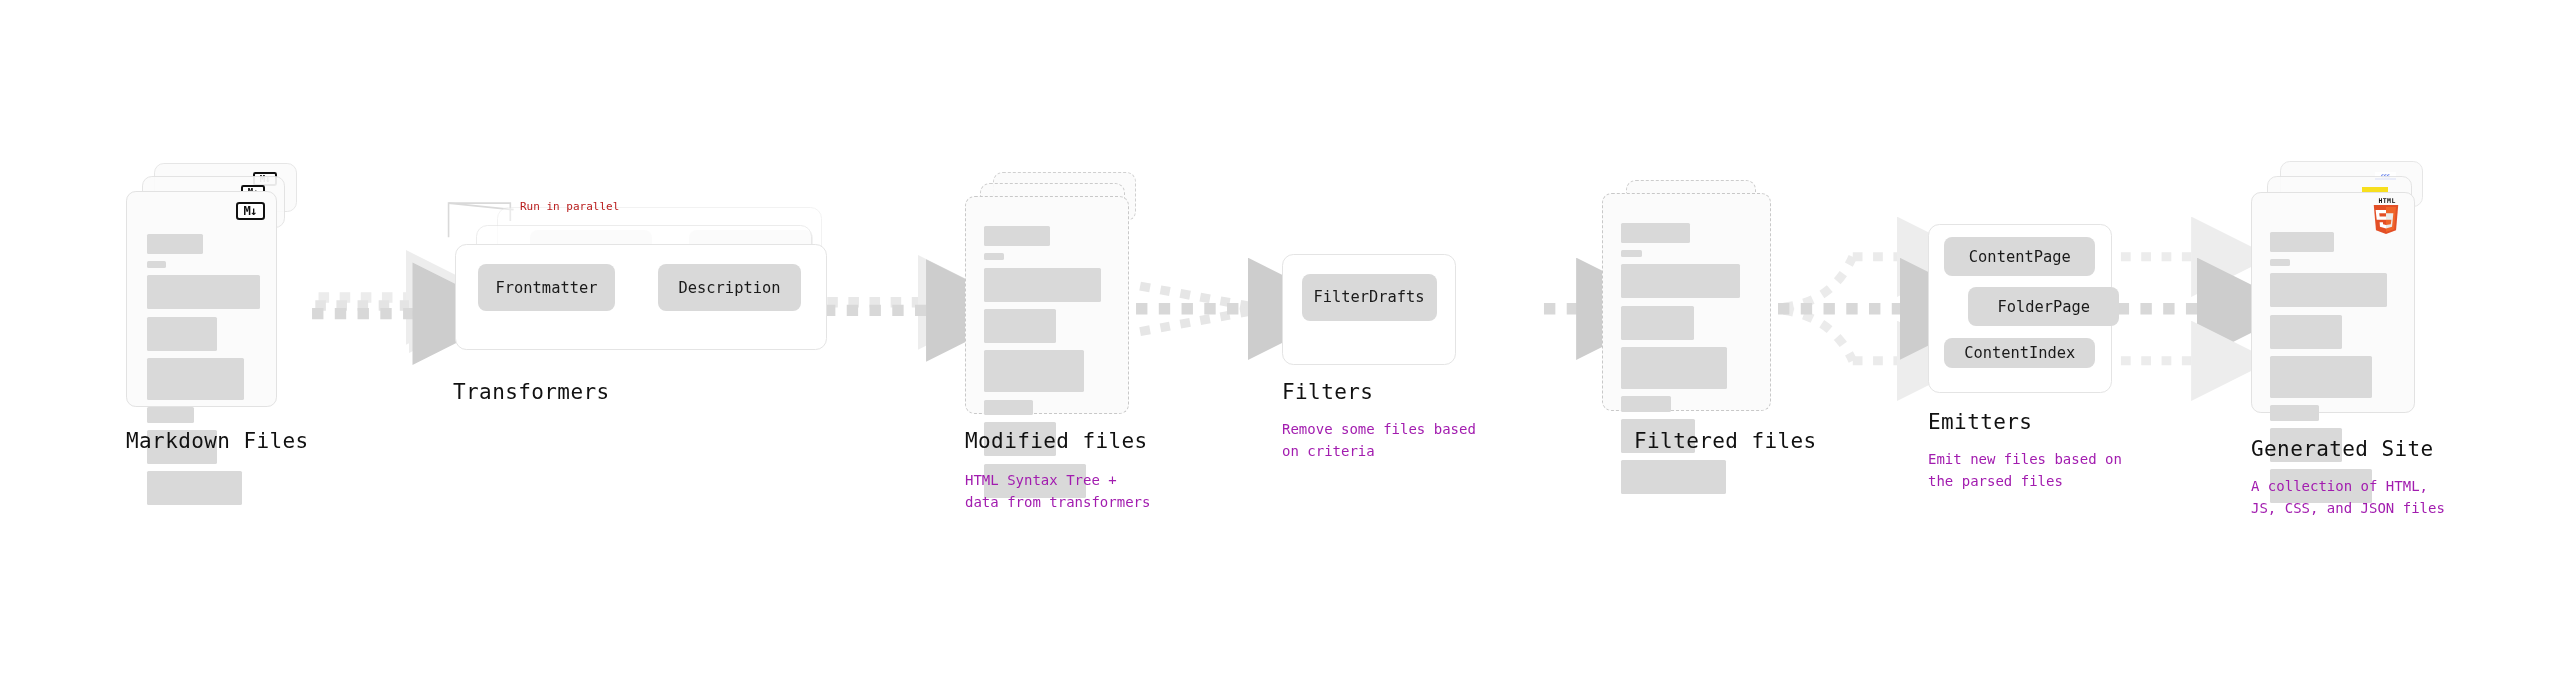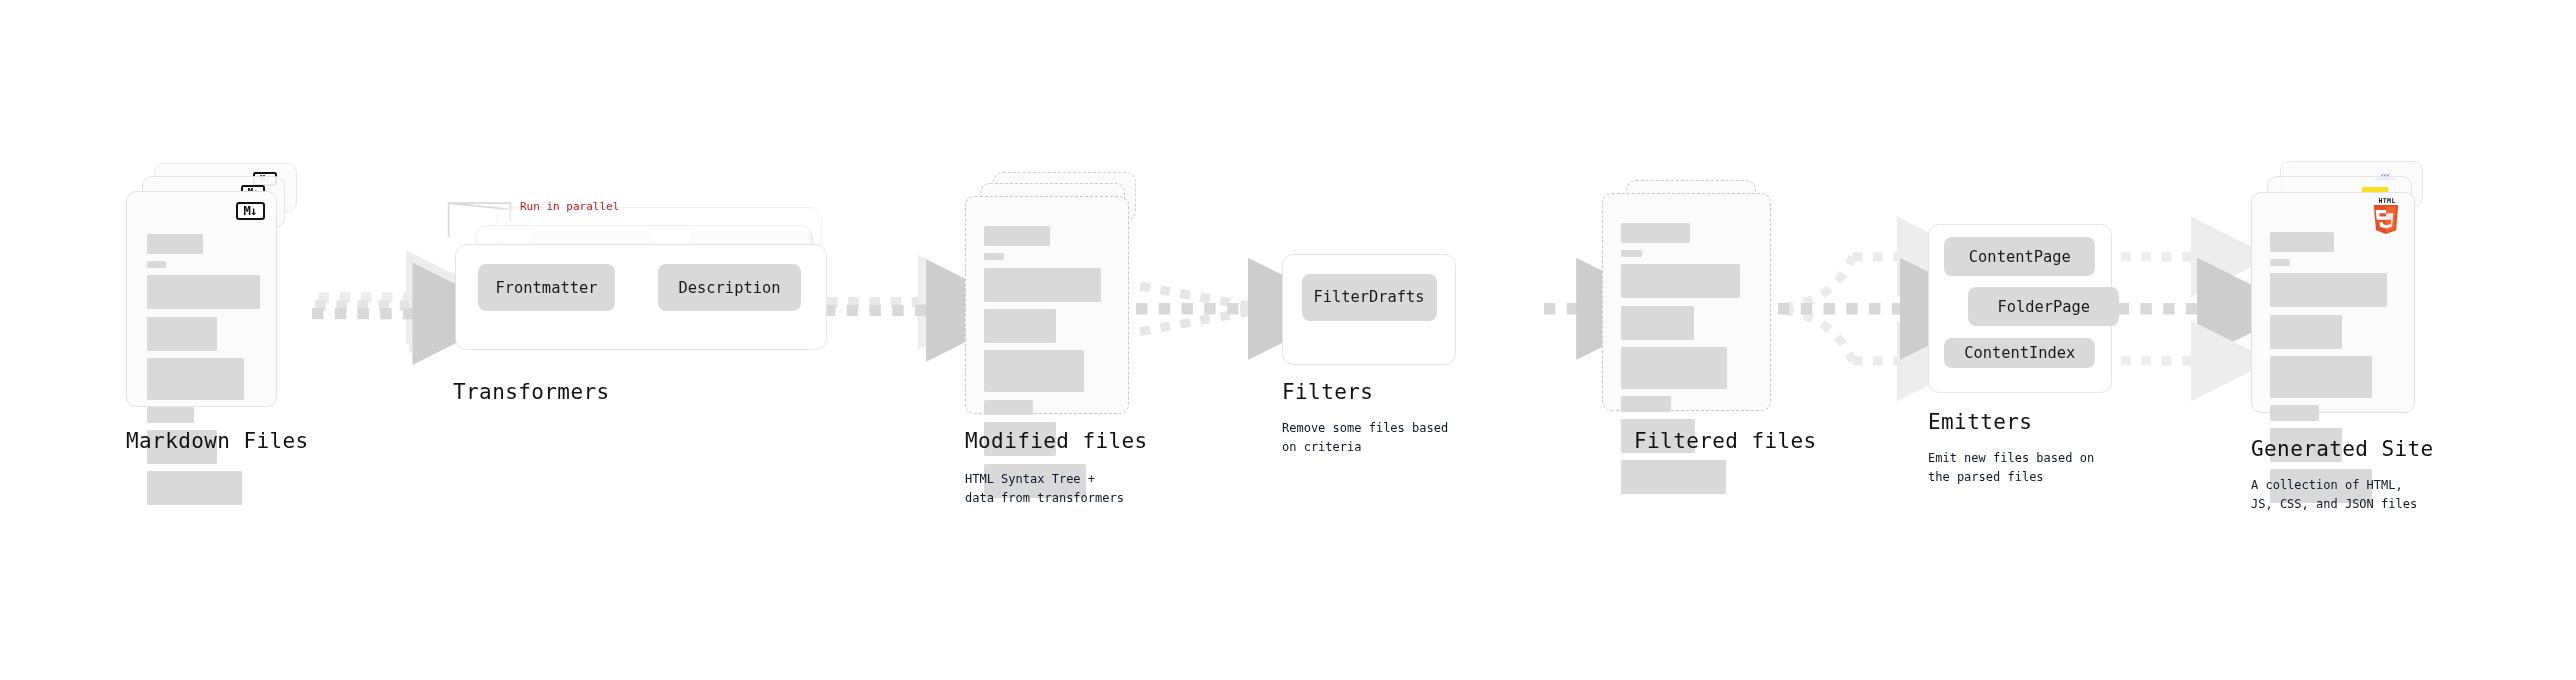--- a/index.html
+++ b/index.html
@@ -116,23 +116,23 @@
   
   .caption-title {
     position: absolute;
     font-size: 21px;
     color: #111111;
     white-space: nowrap;
     letter-spacing: 0.4px;
   }
   .caption-sub {
     position: absolute;
-    font-size: 12px;
+    font-size: 14px;
     line-height: 1.55;
-    color: #0f172a;
+    color: #a21caf;
     white-space: pre-line;
   }
   .caption-list {
     position: absolute;
     font-size: 13px;
     line-height: 1.55;
     color: #222222;
   }
   .caption-list .lead { display: block; }
   .caption-list ul { list-style: none; margin: 0; padding: 0; }

